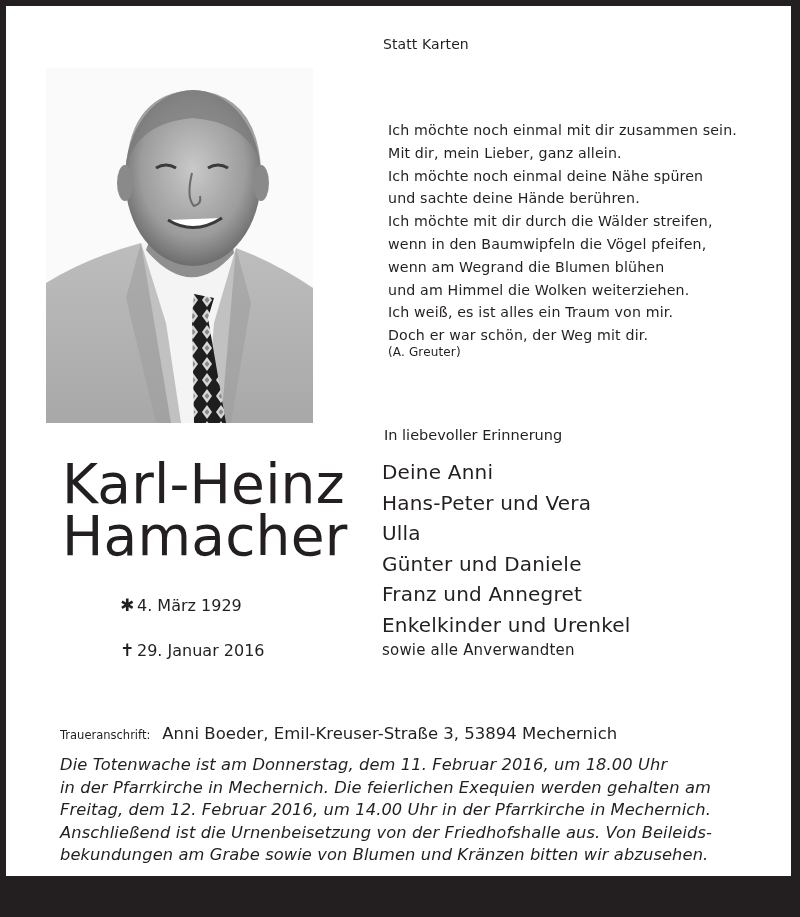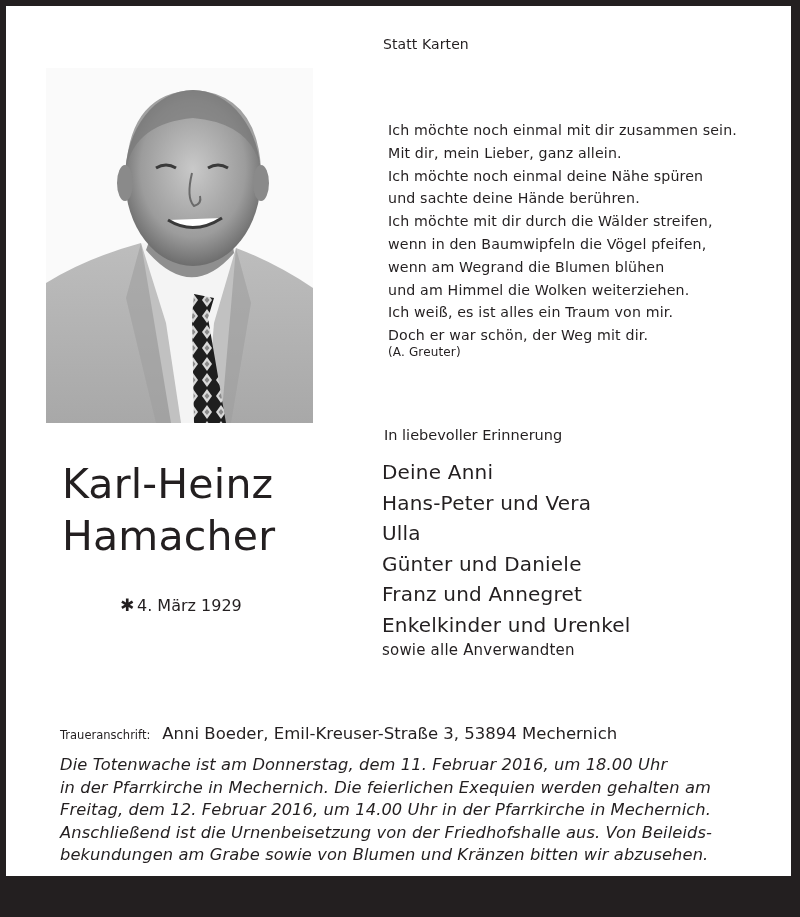--- a/index.html
+++ b/index.html
@@ -27,21 +27,21 @@
       width: 267px; height: 355px;
       background: #fafafa;
       overflow: hidden;
     }
     .photo svg { display: block; width: 100%; height: 100%; }
 
     .poem { left: 382px; top: 113px; font-size: 14.2px; line-height: 22.8px; letter-spacing: 0.15px; }
     .poem .line { display: block; }
     .poem .author { display: block; font-size: 12px; line-height: 14px; margin-top: -2px; }
 
-    .name { left: 56px; top: 452px; font-size: 41px; line-height: 52px; letter-spacing: 0.2px; text-align: left; }
+    .name { left: 56px; top: 452px; font-size: 55px; line-height: 52px; letter-spacing: 0.2px; text-align: left; }
     .name .line { display: block; }
 
     .dates { left: 114px; top: 566px; font-size: 16px; line-height: 23px; }
     .dates .row { display: block; margin-top: 22px; }
     .dates .sym { display: inline-block; width: 17px; font-weight: bold; font-size: 17px; }
 
     .memory-label { left: 378px; top: 421px; font-size: 14.5px; }
     .mourners { left: 376px; top: 451px; font-size: 20px; line-height: 30.5px; letter-spacing: 0.2px; }
     .mourners .line { display: block; }
     .mourners .small { display: block; font-size: 15px; line-height: 22px; margin-top: -1px; }
@@ -123,20 +123,23 @@
 
   <div class="abs name">
     <span class="line">Karl-Heinz</span>
     <span class="line">Hamacher</span>
   </div>
 
   <div class="abs dates">
     <span class="row">
       <span class="sym">✱</span><span>4. März 1929</span>
     </span>
+    <span class="row">
+      <span class="sym">✝</span><span>29. Januar 2016</span>
+    </span>
   </div>
 
   <div class="abs memory-label">In liebevoller Erinnerung</div>
 
   <div class="abs mourners">
     <span class="line">Deine Anni</span>
     <span class="line">Hans-Peter und Vera</span>
     <span class="line">Ulla</span>
     <span class="line">Günter und Daniele</span>
     <span class="line">Franz und Annegret</span>

